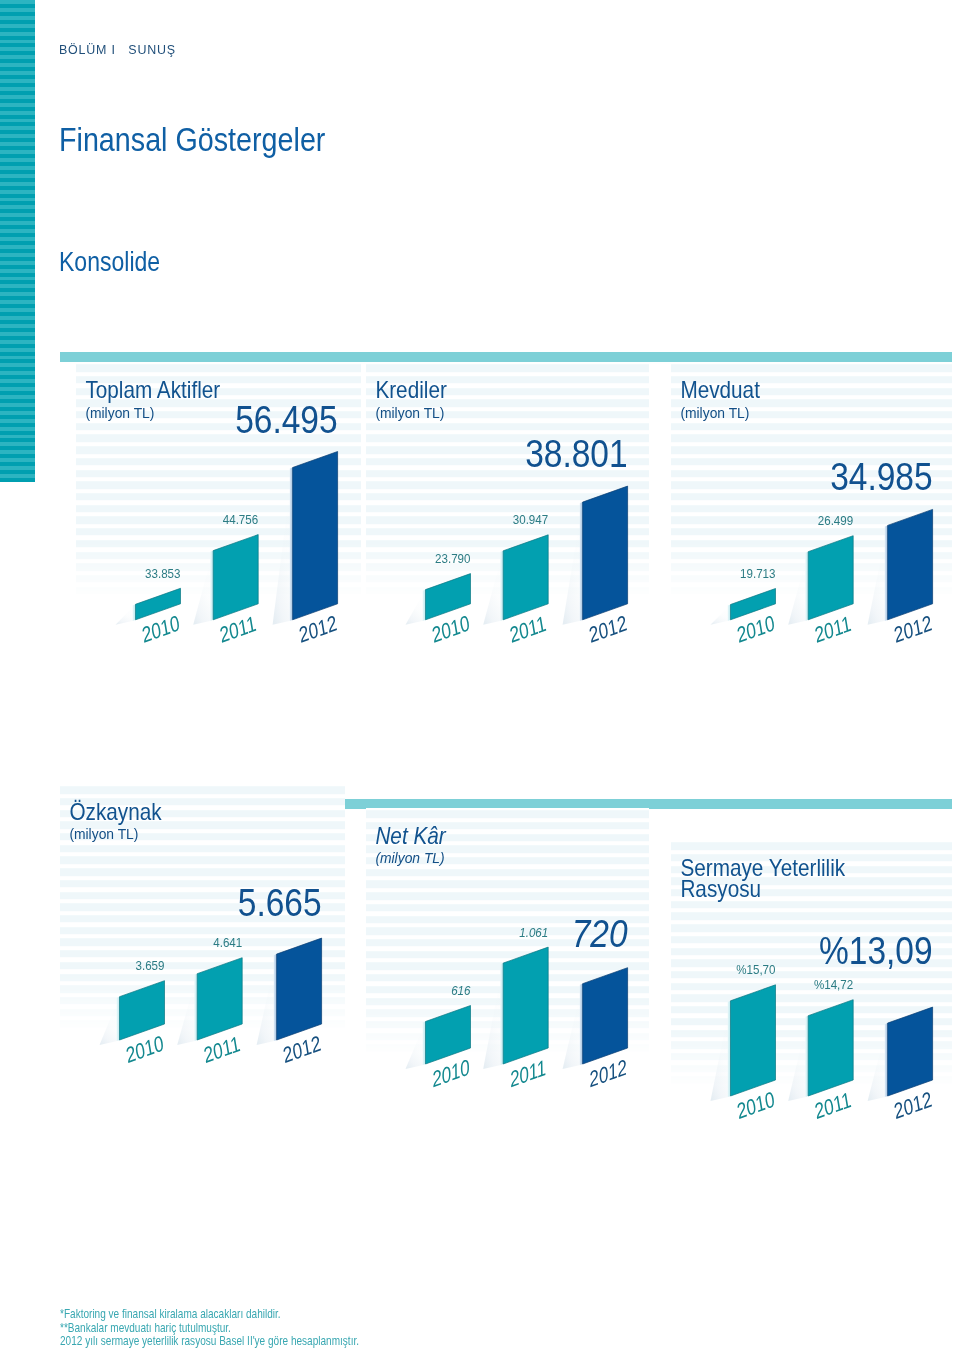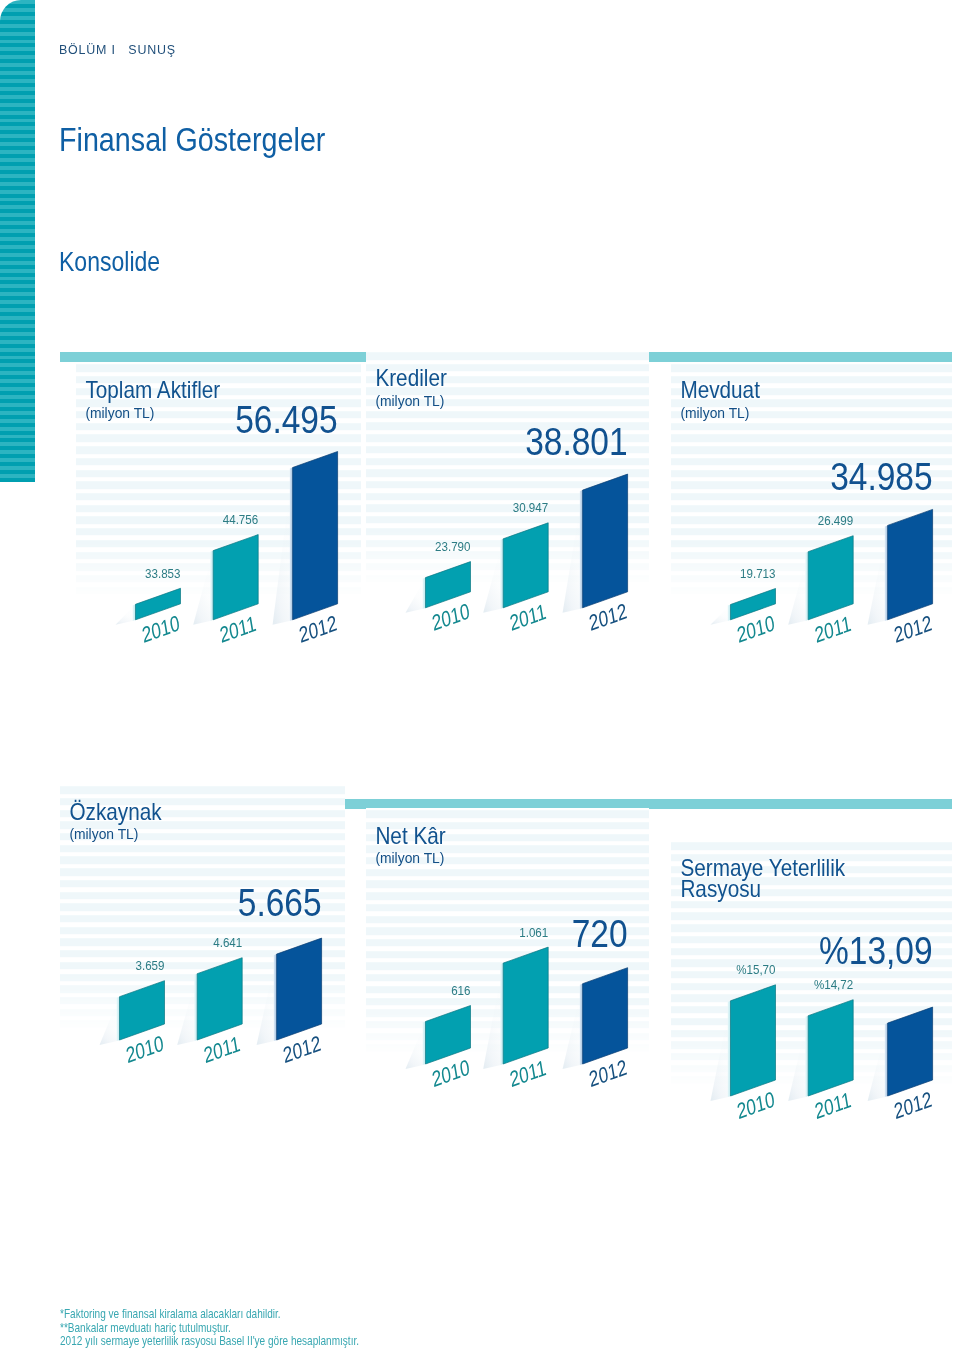--- a/index.html
+++ b/index.html
@@ -1,20 +1,20 @@
 <!DOCTYPE html>
 <html><head>
 <meta charset="utf-8">
 <title>Finansal Göstergeler</title>
 <style>
   html,body{margin:0;padding:0;}
   body{width:960px;height:1355px;background:#ffffff;
        font-family:"Liberation Sans",sans-serif;
        -webkit-font-smoothing:antialiased;overflow:hidden;position:relative;}
-  .page{position:absolute;left:0;top:0;width:960px;height:1355px;overflow:hidden;border-radius:21px;}
+  .page{position:absolute;left:0;top:0;width:960px;height:1355px;overflow:hidden;}
 
   
   .side-band{position:absolute;left:0;top:0;width:35px;height:482px;
     background:
       repeating-linear-gradient(to bottom,
         #2CB4C1 0px,#2CB4C1 3.9px,
         #009FB0 3.9px,#009FB0 7.9px);}
 
   
   .kicker{position:absolute;left:59.3px;top:49.8px;font-size:13.7px;
@@ -94,21 +94,21 @@
           </g>
           <g>
             <polygon points="196.6,262.8 216.6,258.3 216.6,105.5" fill="url(#shg0)"></polygon>
             <polygon points="213.79999999999998,258.90000000000003 216.6,257.8 216.6,105.5 213.79999999999998,106.6" fill="url(#sfg0_1)"></polygon>
             <polygon points="216.6,257.8 261.6,241.8 261.6,89.5 216.6,105.5" fill="#05549B" stroke="#0A3D72" stroke-width="0.7"></polygon>
             <text x="261.6" y="71" text-anchor="end" font-family="&quot;Liberation Sans&quot;,sans-serif" font-size="38.5px" fill="#11518F" transform="translate(261.6,71) scale(0.87,1) translate(-261.6,-71)">56.495</text>
             <text x="0" y="0" font-family="&quot;Liberation Sans&quot;,sans-serif" font-size="21.8px" fill="#16507F" transform="matrix(0.7668,-0.2731,0.1650,0.9863,224.6,281)">2012</text>
           </g>
         </svg>
       </div>
-      <div class="panel" style="left: 366px; top: 350px; width: 283px; height: 250px;">
+      <div class="panel" style="left: 366px; top: 362px; width: 283px; height: 250px;">
         <div class="stripes"></div>
         <svg class="chart" width="283" height="250" viewBox="0 0 283 250">
           <defs>
             <linearGradient id="shg1" x1="0.55" y1="0" x2="0.1" y2="1">
               <stop offset="0" stop-color="#EAF1F5" stop-opacity="0"></stop>
               <stop offset="0.45" stop-color="#EAF1F5" stop-opacity="0.15"></stop>
               <stop offset="0.80" stop-color="#E7EEF4" stop-opacity="0.55"></stop>
               <stop offset="1" stop-color="#E3ECF2" stop-opacity="0.92"></stop>
             </linearGradient>
             <linearGradient id="sfg1_0" x1="0" y1="0" x2="1" y2="0">
@@ -232,21 +232,21 @@
           </g>
           <g>
             <polygon points="196.6,261 216.6,256.5 216.6,170.1" fill="url(#shg3)"></polygon>
             <polygon points="213.79999999999998,257.1 216.6,256 216.6,170.1 213.79999999999998,171.2" fill="url(#sfg3_1)"></polygon>
             <polygon points="216.6,256 261.6,240 261.6,154.1 216.6,170.1" fill="#05549B" stroke="#0A3D72" stroke-width="0.7"></polygon>
             <text x="261.6" y="132.5" text-anchor="end" font-family="&quot;Liberation Sans&quot;,sans-serif" font-size="38.5px" fill="#11518F" transform="translate(261.6,132.5) scale(0.87,1) translate(-261.6,-132.5)">5.665</text>
             <text x="0" y="0" font-family="&quot;Liberation Sans&quot;,sans-serif" font-size="21.8px" fill="#16507F" transform="matrix(0.7668,-0.2731,0.1650,0.9863,224.6,279.2)">2012</text>
           </g>
         </svg>
       </div>
-      <div class="panel" style="left: 366px; top: 808px; width: 283px; height: 262px;">
+      <div class="panel" style="left: 366px; top: 808px; width: 283px; height: 262px; font-style: italic;">
         <div class="stripes"></div>
         <svg class="chart" width="283" height="262" viewBox="0 0 283 262">
           <defs>
             <linearGradient id="shg4" x1="0.55" y1="0" x2="0.1" y2="1">
               <stop offset="0" stop-color="#EAF1F5" stop-opacity="0"></stop>
               <stop offset="0.45" stop-color="#EAF1F5" stop-opacity="0.15"></stop>
               <stop offset="0.80" stop-color="#E7EEF4" stop-opacity="0.55"></stop>
               <stop offset="1" stop-color="#E3ECF2" stop-opacity="0.92"></stop>
             </linearGradient>
             <linearGradient id="sfg4_0" x1="0" y1="0" x2="1" y2="0">

